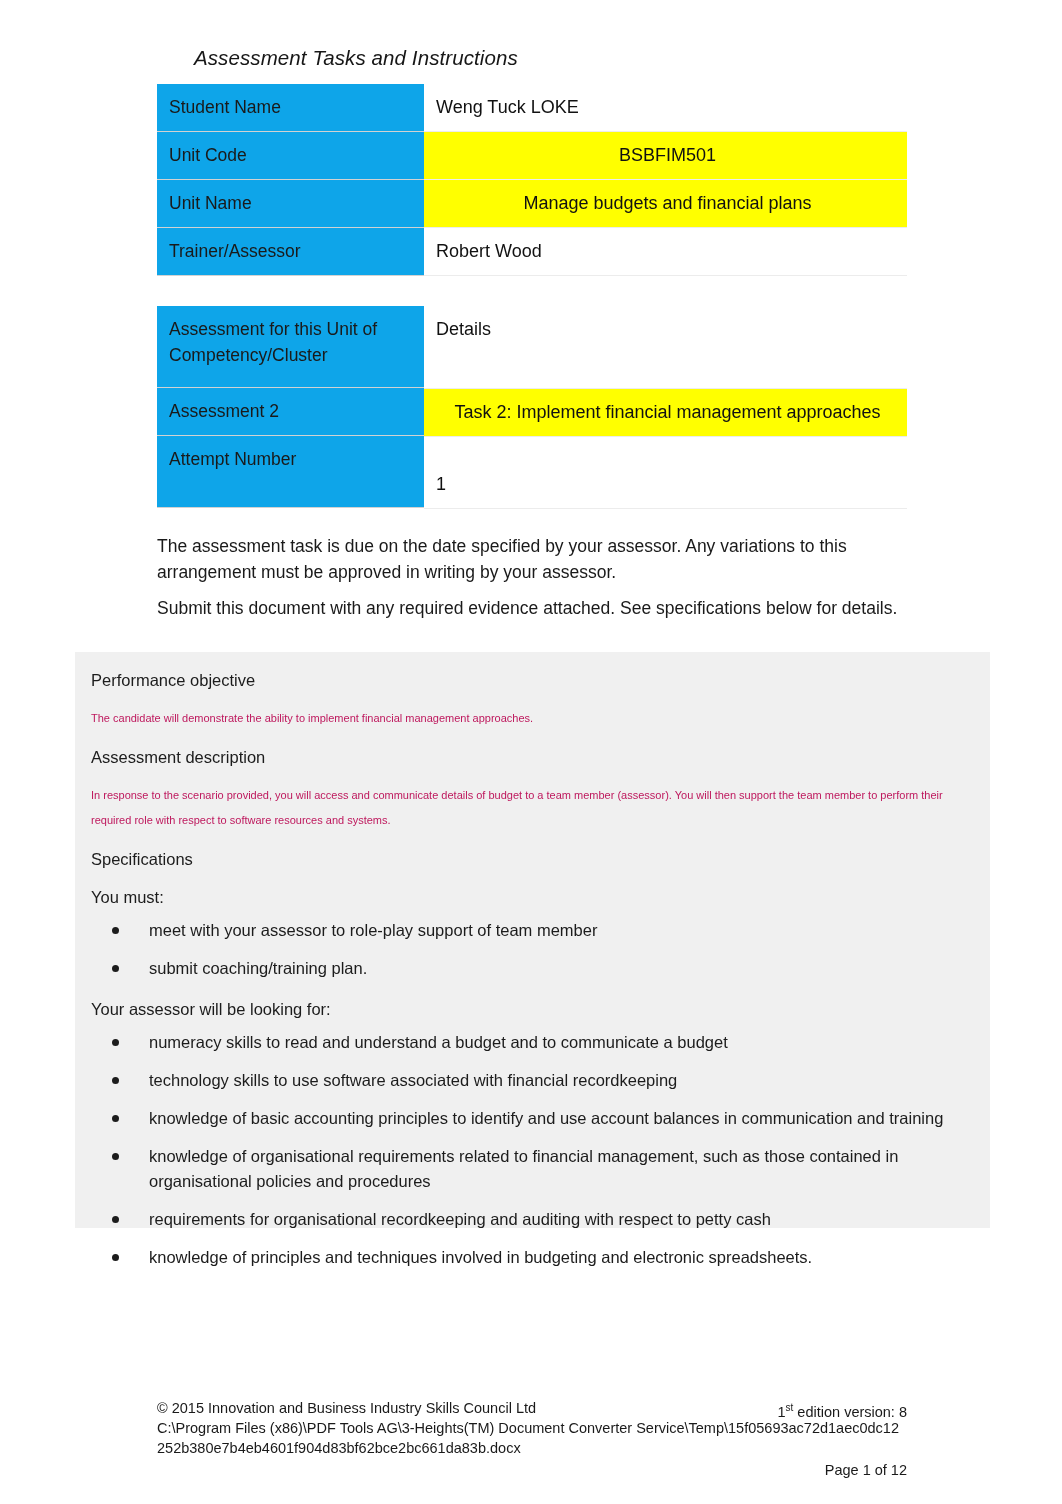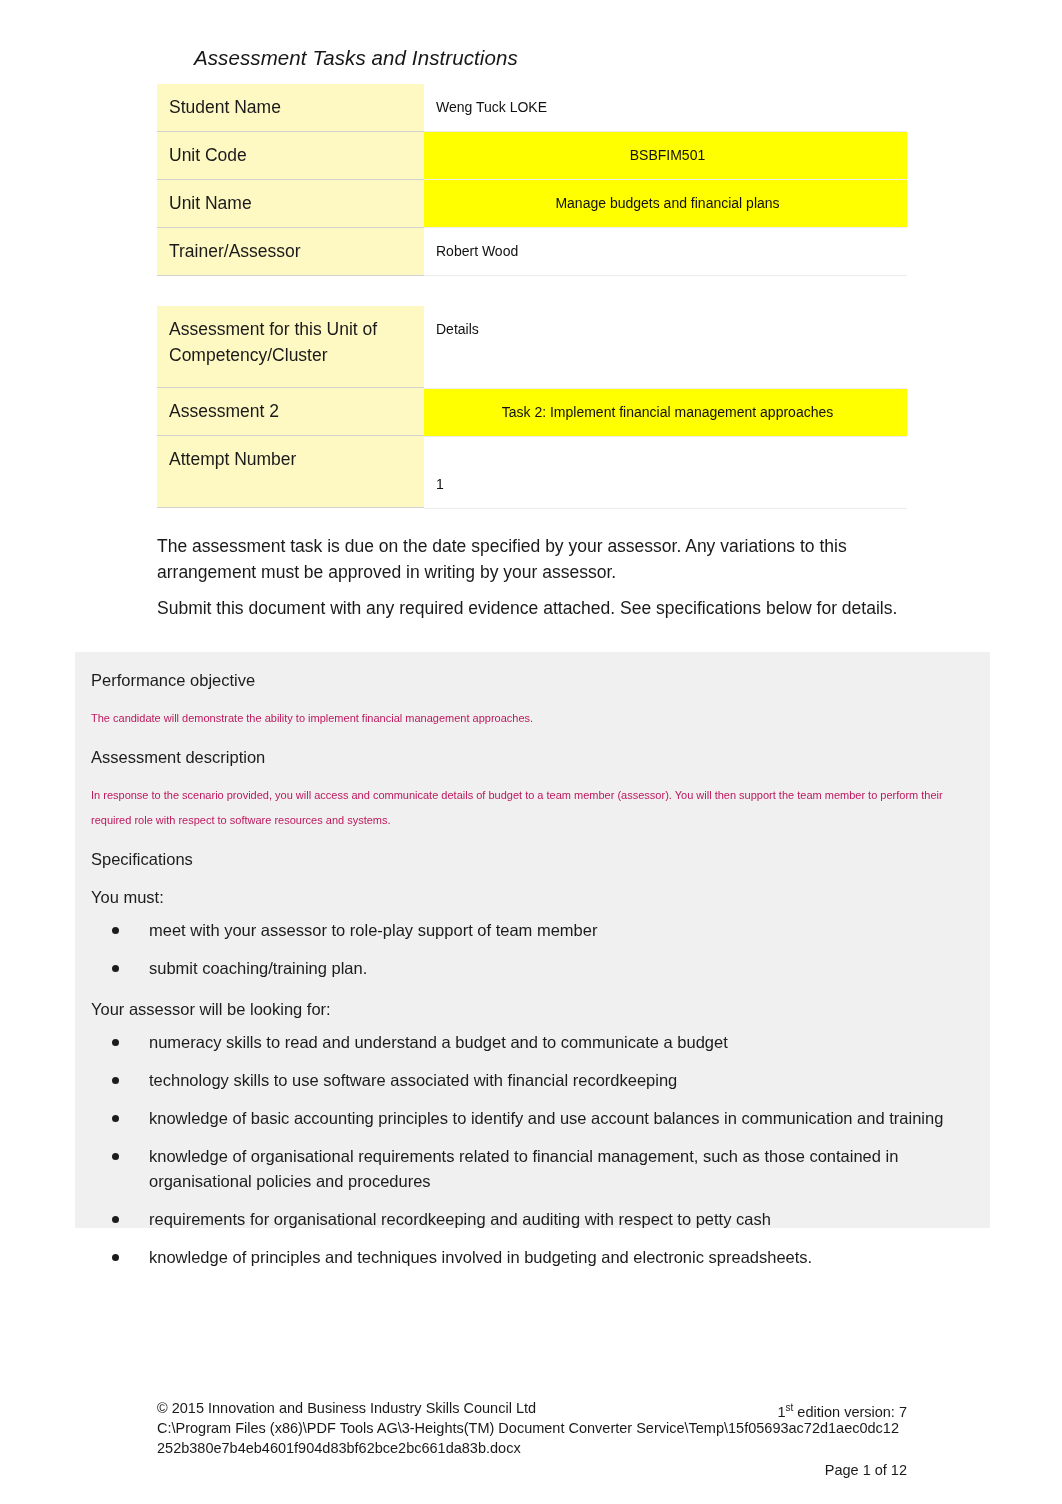--- a/index.html
+++ b/index.html
@@ -47,30 +47,30 @@
   #table-student { top: 84px; }
   #table-assessment { top: 306px; }
 
   .info-table td {
     vertical-align: top;
     padding: 0;
     border: 0;
   }
   .info-table .lbl {
     width: 255px;
-    background: #fef9c3;
+    background: #0ea5e9;
     padding: 10px 0 11px 12px;
     font-size: 17.5px;
     line-height: 26px;
     color: #1a1a1a;
   }
   .info-table .val {
     background: #ffffff;
     padding: 10px 8px 11px 12px;
-    font-size: 14px;
+    font-size: 18px;
     line-height: 26px;
     color: #111111;
     border-bottom: 1px solid #ececec;
   }
   .info-table tr:last-child .val { border-bottom: 1px solid #ececec; }
 
   .val .hl {
     display: block;
     background: #ffff00;
     margin: -10px -8px -11px -12px;
@@ -285,20 +285,20 @@
         <span class="dot"></span>
         <span>knowledge of principles and techniques involved in budgeting and electronic spreadsheets.</span>
       </li>
     </ul>
   </div>
 
   <div class="footer">
     <div class="footer-row1">
       <span class="footer-left">© 2015 Innovation and Business Industry Skills Council Ltd</span>
       <span class="footer-right">
-        <span>1</span><sup>st</sup><span> edition version: 7</span>
+        <span>1</span><sup>st</sup><span> edition version: 8</span>
       </span>
     </div>
     <div class="footer-path">C:\Program Files (x86)\PDF Tools AG\3-Heights(TM) Document Converter Service\Temp\15f05693ac72d1aec0dc12252b380e7b4eb4601f904d83bf62bce2bc661da83b.docx</div>
     <div class="footer-page">Page 1 of 12</div>
   </div>
 
 </div>
 
 </body></html>

